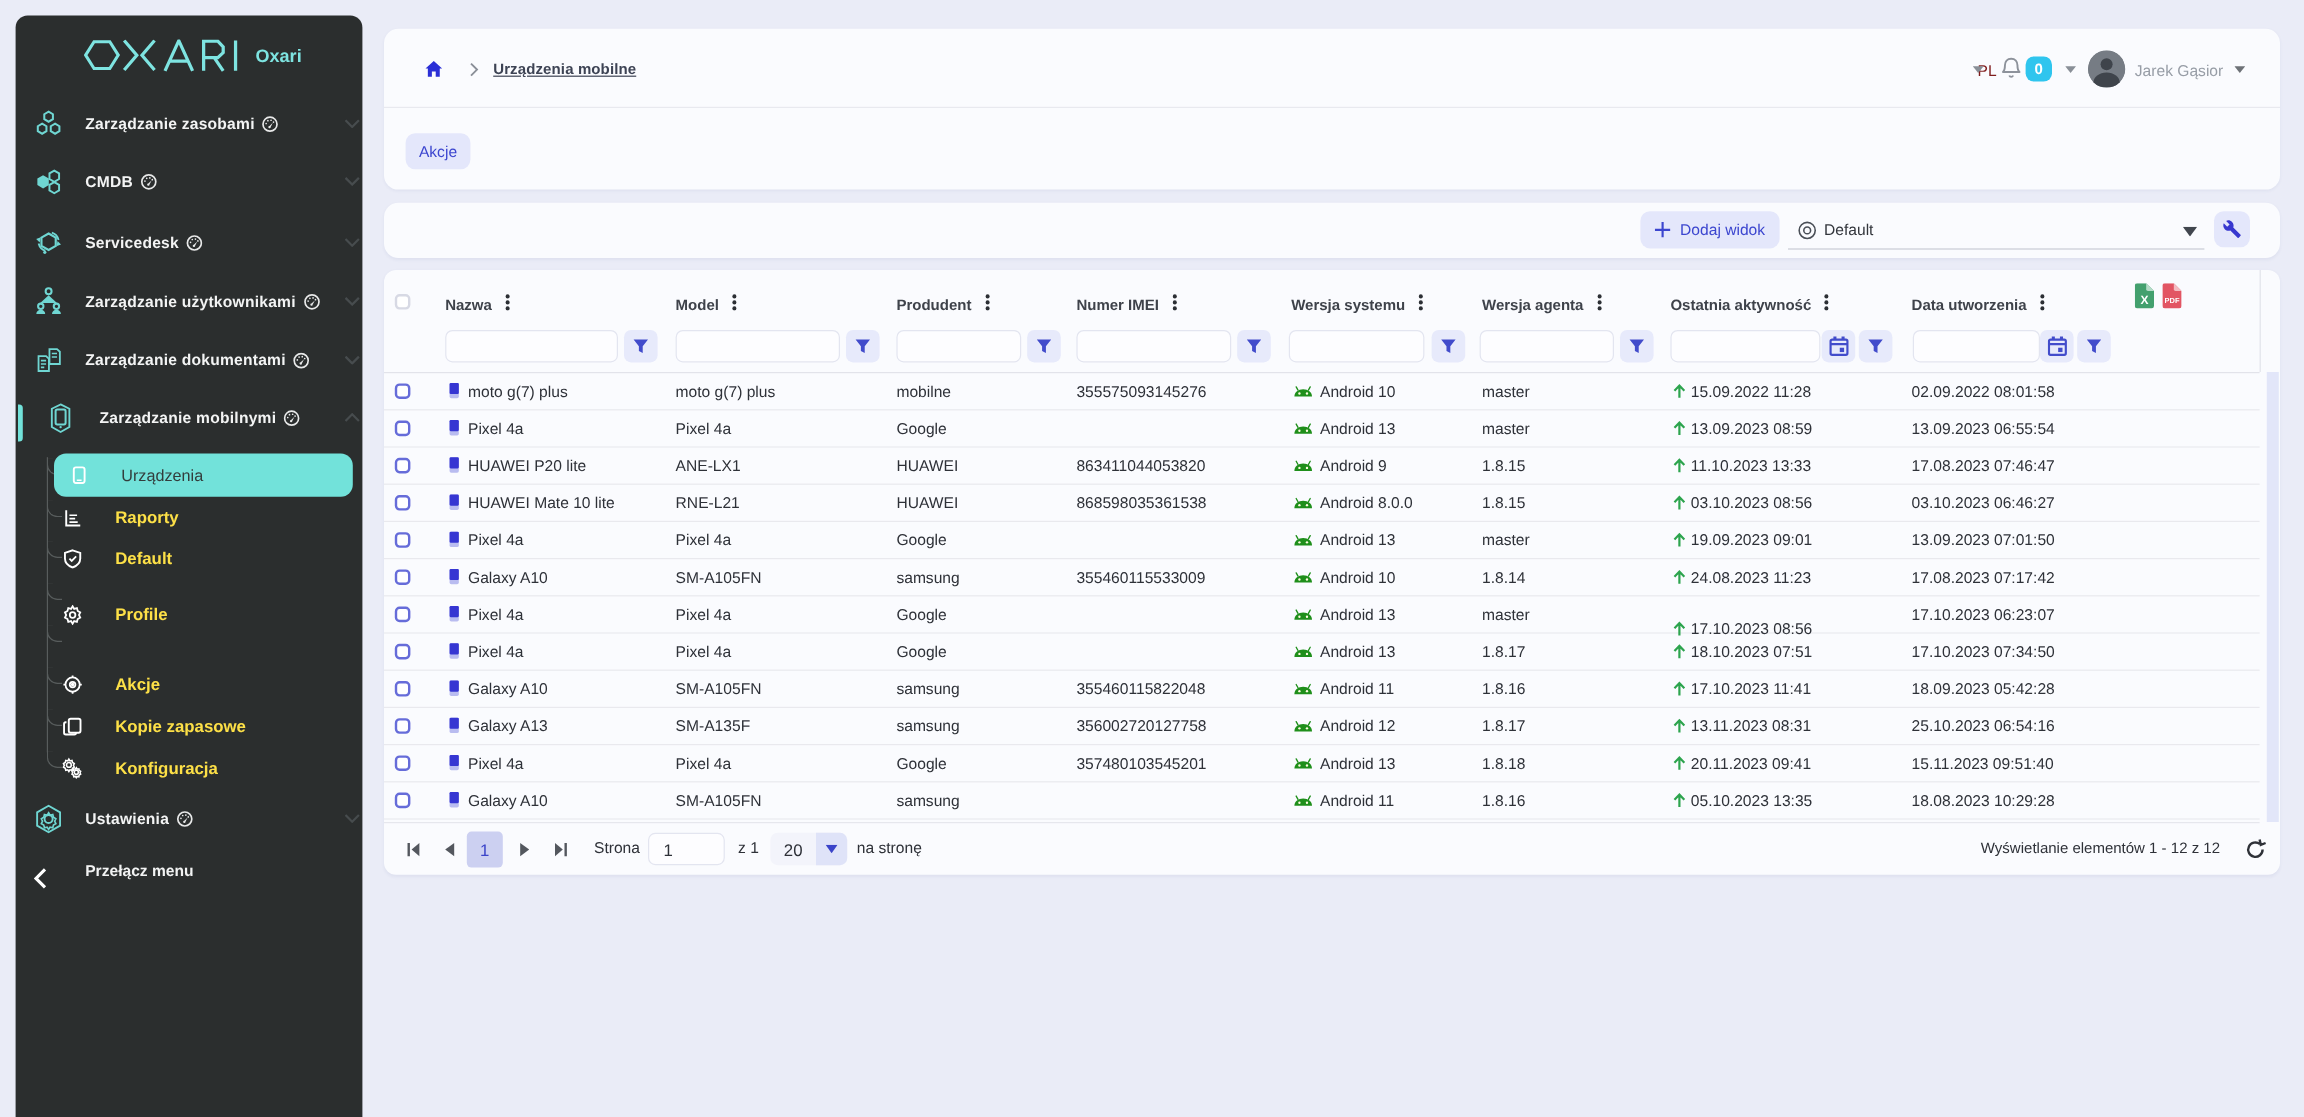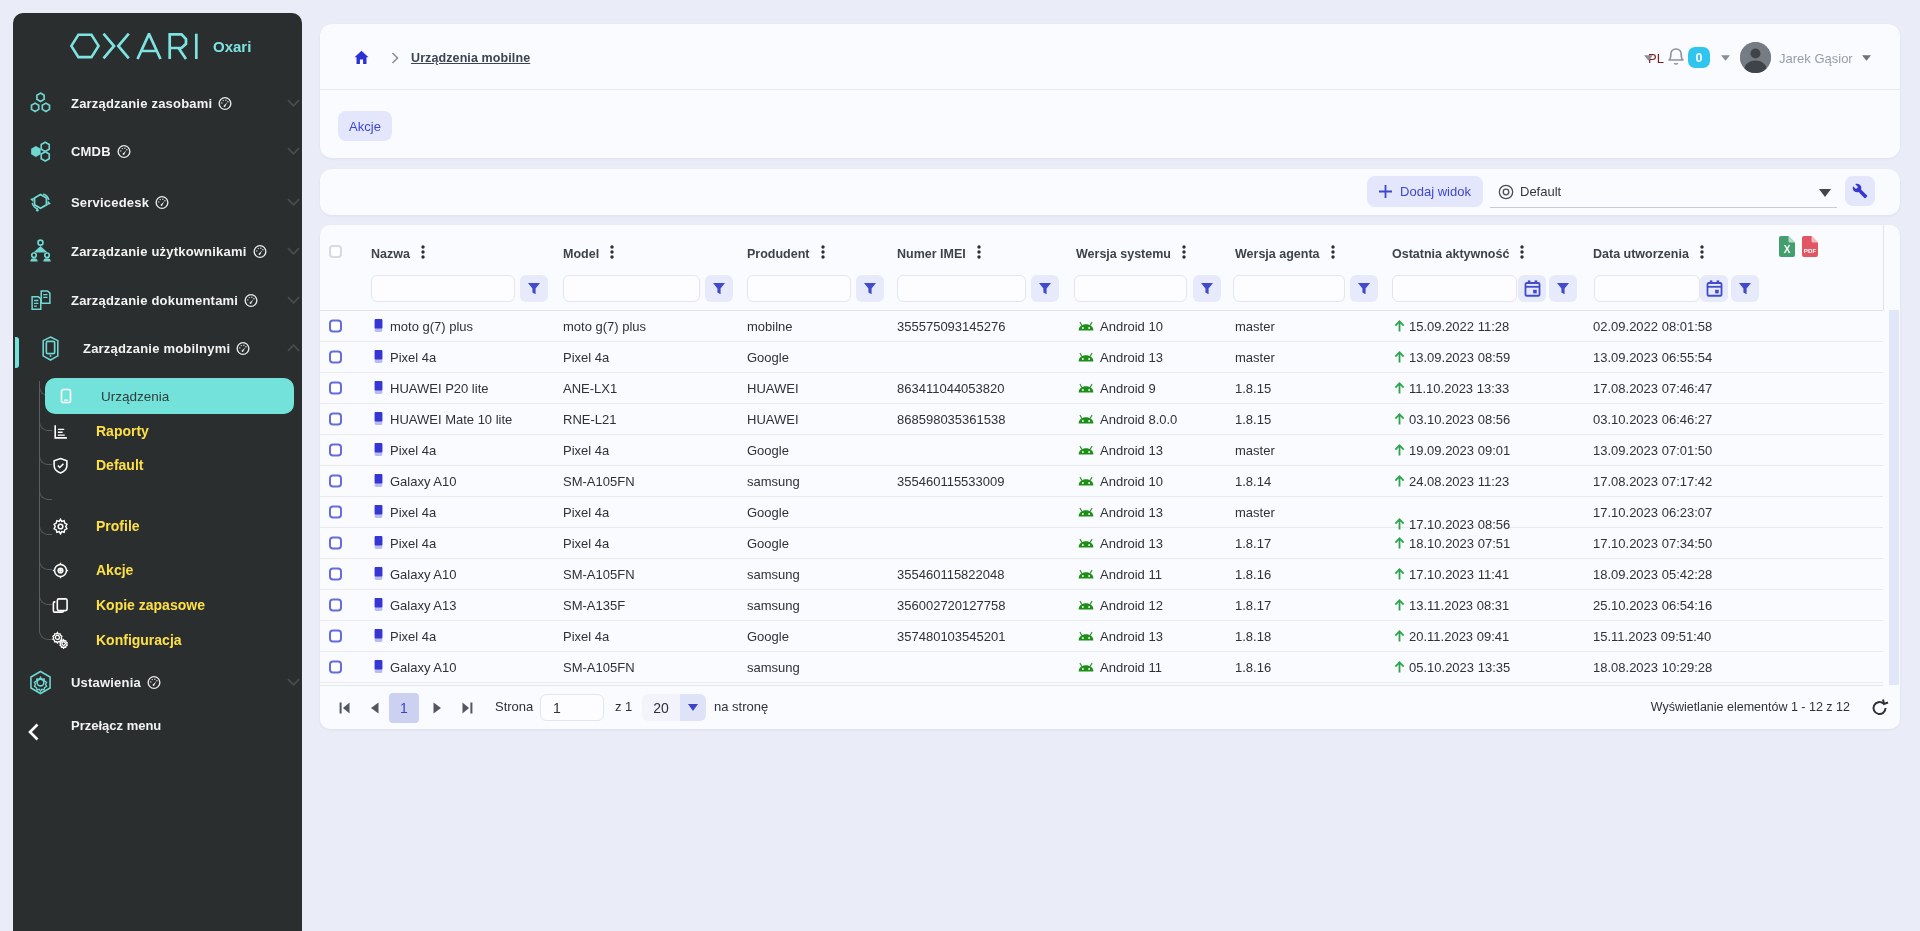--- a/index.html
+++ b/index.html
@@ -264,21 +264,21 @@
   <div class="smitem" style="top:435px;">
     <span class="si">
         <svg width="17" height="17" viewBox="0 0 16 16" fill="none" stroke="#fff" stroke-width="1.5">
           <path d="M8 1.5 L14 3.5 V8 C14 11.5 11.5 13.8 8 15 C4.5 13.8 2 11.5 2 8 V3.5 Z"></path>
           <path d="M5.5 8 L7.3 9.8 L10.8 6.3" stroke-width="1.4"></path>
         </svg>
       </span>
     <span class="sl">Default</span>
   </div>
   <div class="tbranch" style="top:473px;"></div>
-  <div class="smitem" style="top:496px;">
+  <div class="smitem" style="top:482px;">
     <span class="si">
         <svg width="17" height="17" viewBox="0 0 16 16" fill="none" stroke="#fff" stroke-width="1.4">
           <circle cx="8" cy="8" r="2.2"></circle>
           <path d="M8 1.2 l1.2 2 2.2-.6 .6 2.2 2 1.2 -1 2 1 2 -2 1.2 -.6 2.2 -2.2-.6 -1.2 2 -1.2-2 -2.2 .6 -.6-2.2 -2-1.2 1-2 -1-2 2-1.2 .6-2.2 2.2 .6 Z"></path>
         </svg>
       </span>
     <span class="sl">Profile</span>
   </div>
   <div class="tbranch" style="top:508px;"></div>
   <div class="tbranch" style="top:543px;"></div>

